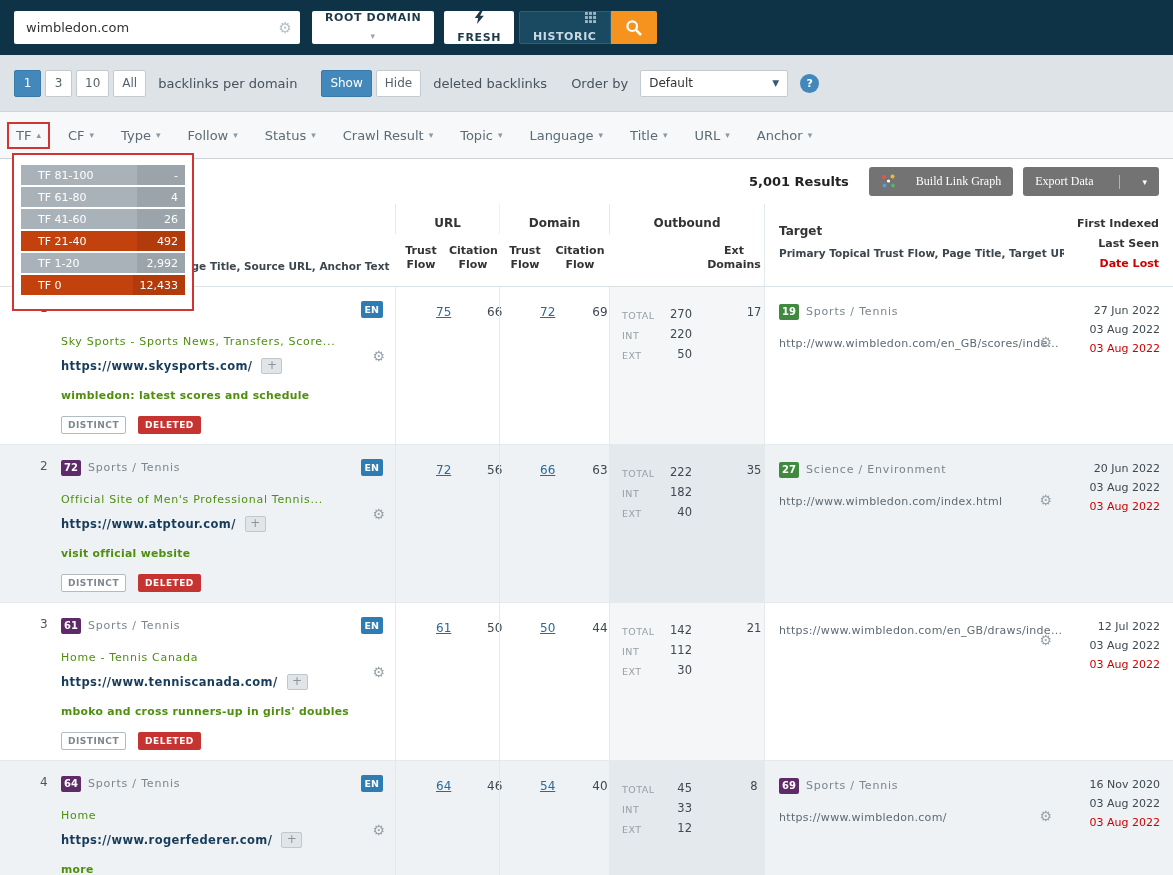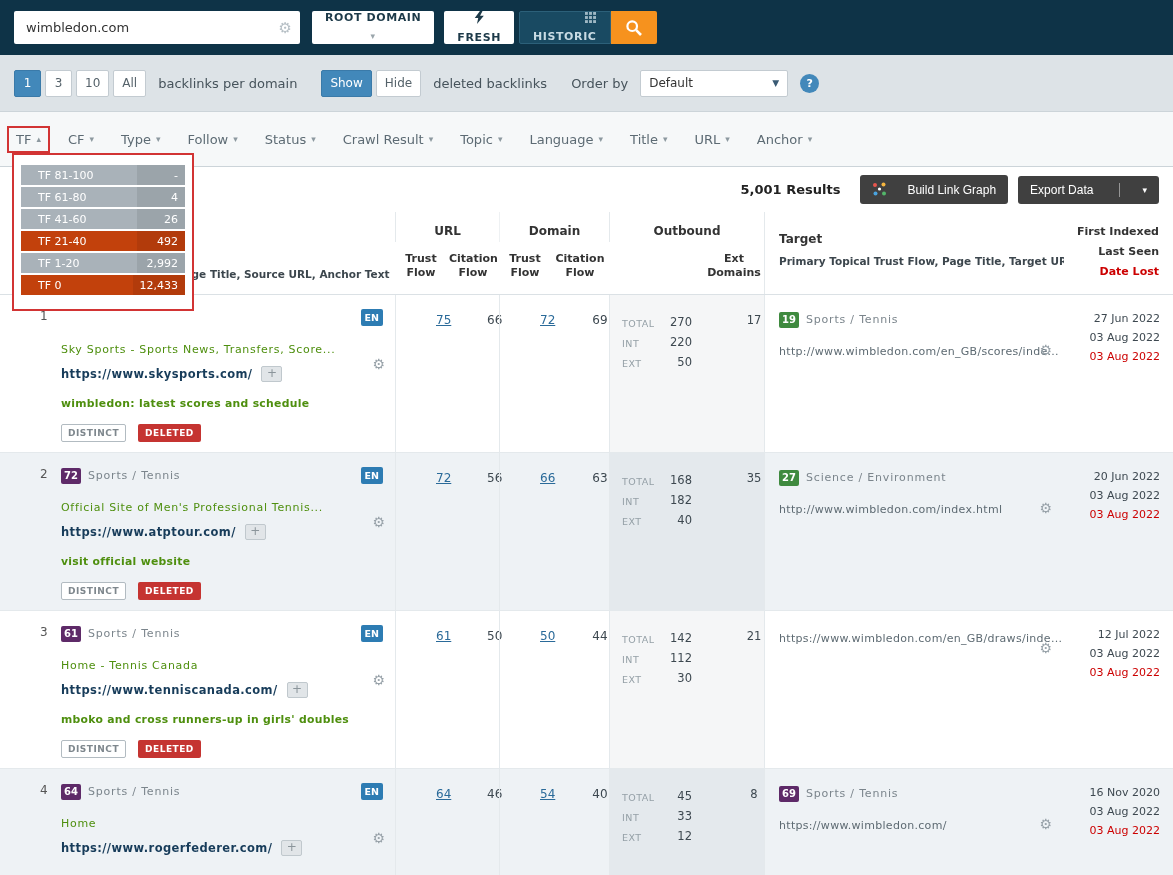--- a/index.html
+++ b/index.html
@@ -25,36 +25,36 @@
   .tb-btn { min-width:27px; height:27px; padding:0 8px; background:#fff; border:1px solid #c3cbd1; border-radius:2px;
     font-size:12px; color:#55626a; font-family:inherit; margin-right:4px; cursor:pointer; }
   .tb-btn.selected { background:#4288ba; border-color:#3a7aa9; color:#fff; }
   .tb-label { margin:0 24px 0 8px; }
   .help { width:19px; height:19px; border-radius:50%; background:#4288ba; color:#fff; font-size:11px; font-weight:bold;
     display:inline-flex; align-items:center; justify-content:center; cursor:pointer; }
   .order-select { width:148px; height:27px; background:#fff; border:1px solid #c3cbd1; border-radius:2px;
     display:inline-flex; align-items:center; justify-content:space-between; padding:0 8px; font-size:12px; color:#333; margin:0 12px; cursor:pointer; }
   .order-caret { color:#3a5a74; font-size:9px; }
   
-  .filterbar { position:relative; height:56px; background:#f6f8f9; border-top:1px solid #ccd4d9; border-bottom:1px solid #ccd4d9;
+  .filterbar { position:relative; height:48px; background:#f6f8f9; border-top:1px solid #ccd4d9; border-bottom:1px solid #ccd4d9;
     display:flex; align-items:center; padding:0 16px; font-size:13px; color:#5d6b74; }
   .filter { margin-right:27px; display:inline-flex; align-items:center; gap:5px; cursor:pointer; white-space:nowrap; }
   .filter .caret { color:#8d99a0; }
   .filter-tf { border:2px solid #d23434; padding:4px 7px; margin-left:-9px; margin-right:18px; }
   .tf-dropdown { position:absolute; left:12px; top:41px; width:182px; background:#fff; border:2px solid #d23434;
     padding:8px 7px 12px; z-index:100; }
   .tf-opt { display:flex; height:20px; margin:2px 0; font-size:11px; color:#fff; background:#a9b2b9; cursor:pointer; }
   .tf-opt .lbl { flex:1; display:flex; align-items:center; padding:0 17px; }
   .tf-opt .cnt { display:flex; align-items:center; justify-content:flex-end; min-width:48px; padding:0 7px; background:rgba(0,0,0,0.08); }
   .tf-opt.selected { background:#c2410c; }
   
   .results-bar { display:flex; align-items:center; justify-content:flex-end; padding:8px 14px; gap:10px; background:#fff; }
   .results-count { font-size:13px; font-weight:bold; color:#222; margin-right:10px; }
-  .navy-btn { display:inline-flex; align-items:center; gap:20px; background:#404040; color:#fff; border:0; border-radius:3px;
-    font-size:12px; padding:7px 12px; font-family:Liberation Sans, sans-serif; cursor:pointer; }
+  .navy-btn { display:inline-flex; align-items:center; gap:20px; background:#737373; color:#fff; border:0; border-radius:3px;
+    font-size:12px; padding:7px 12px; font-family:Liberation Serif, serif; cursor:pointer; }
   .export-sep { width:1px; height:14px; background:rgba(255,255,255,0.45); margin:0 2px 0 6px; }
   .export-caret { font-size:9px; color:#fff; }
   
   .thead, .row { display:grid; grid-template-columns:45px 350px 52px 52px 52px 58px 95px 60px 300px 109px; }
   .thead { grid-template-rows:30px 52px; border-bottom:1px solid #dbe1e5; background:#fff; }
   .h-source { grid-column:1/3; grid-row:1/3; align-self:end; padding:0 0 14px 14px; font-size:10.5px; font-weight:bold; color:#3c464d; white-space:nowrap; overflow:hidden; }
   .h-group { grid-row:1; text-align:center; font-weight:bold; font-size:12px; color:#333; padding-top:12px; }
   .h-url { grid-column:3/5; border-left:1px solid #e4e9ec; }
   .h-domain { grid-column:5/7; border-left:1px solid #eef1f3; }
   .h-outbound { grid-column:7/9; border-left:1px solid #e4e9ec; }
@@ -352,21 +352,21 @@
       <span class="deleted">DELETED</span>
     </div>
   </div>
   <div class="c val bl"><a class="tflink">72</a></div>
   <div class="c val">56</div>
   <div class="c val bl"><a class="tflink">66</a></div>
   <div class="c val">63</div>
   <div class="c outb bl band">
     <div class="orow">
         <span class="olbl">TOTAL</span>
-        <span class="oval">168</span>
+        <span class="oval">222</span>
       </div>
     <div class="orow">
         <span class="olbl">INT</span>
         <span class="oval">182</span>
       </div>
     <div class="orow">
         <span class="olbl">EXT</span>
         <span class="oval">40</span>
       </div>
   </div>

